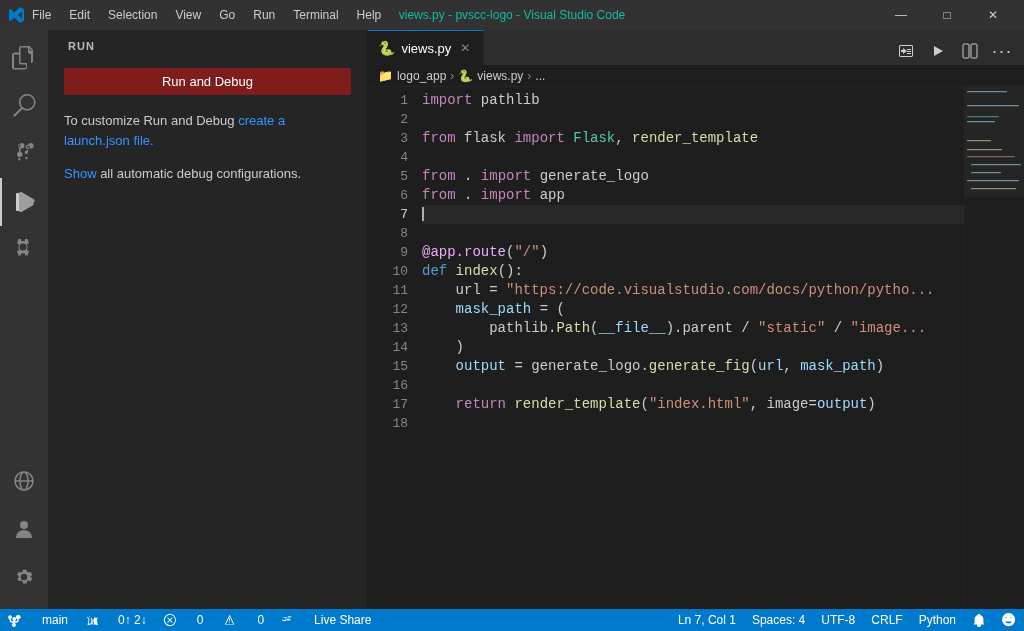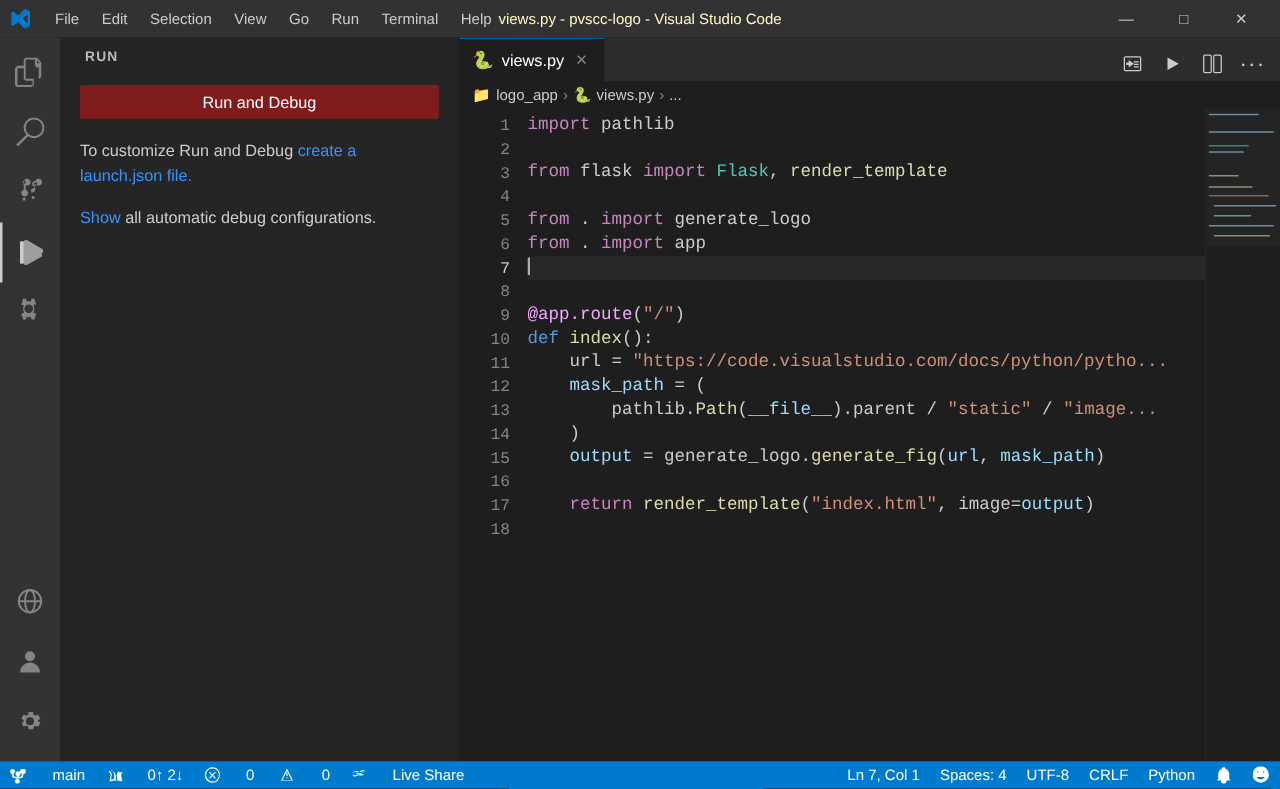--- a/index.html
+++ b/index.html
@@ -21,35 +21,35 @@
       background: #323233;
       display: flex;
       align-items: center;
       justify-content: space-between;
       padding: 0 8px;
       flex-shrink: 0;
     }
     #title-bar-left {
       display: flex;
       align-items: center;
-      gap: 12px;
+      gap: 0;
     }
     .menu-items {
       display: flex;
       gap: 2px;
     }
     .menu-item {
       padding: 2px 8px;
       color: #cccccc;
       font-size: 12px;
       cursor: pointer;
       border-radius: 3px;
     }
     #title-bar-center {
-      color: #fef9c3;
+      color: #14b8a6;
       font-size: 12px;
       position: absolute;
       left: 50%;
       transform: translateX(-50%);
     }
     #title-bar-right {
       display: flex;
       align-items: center;
       gap: 0;
     }

